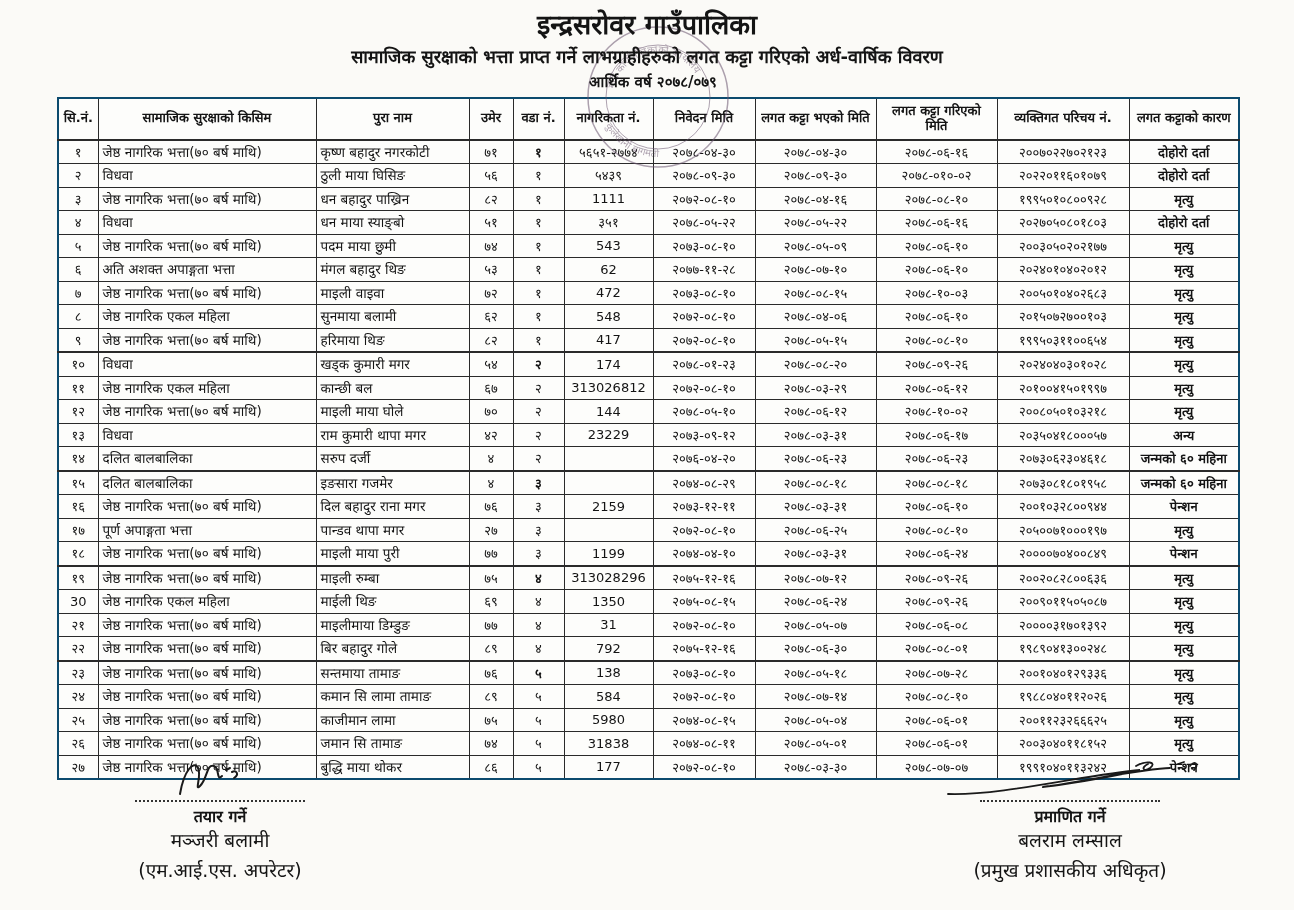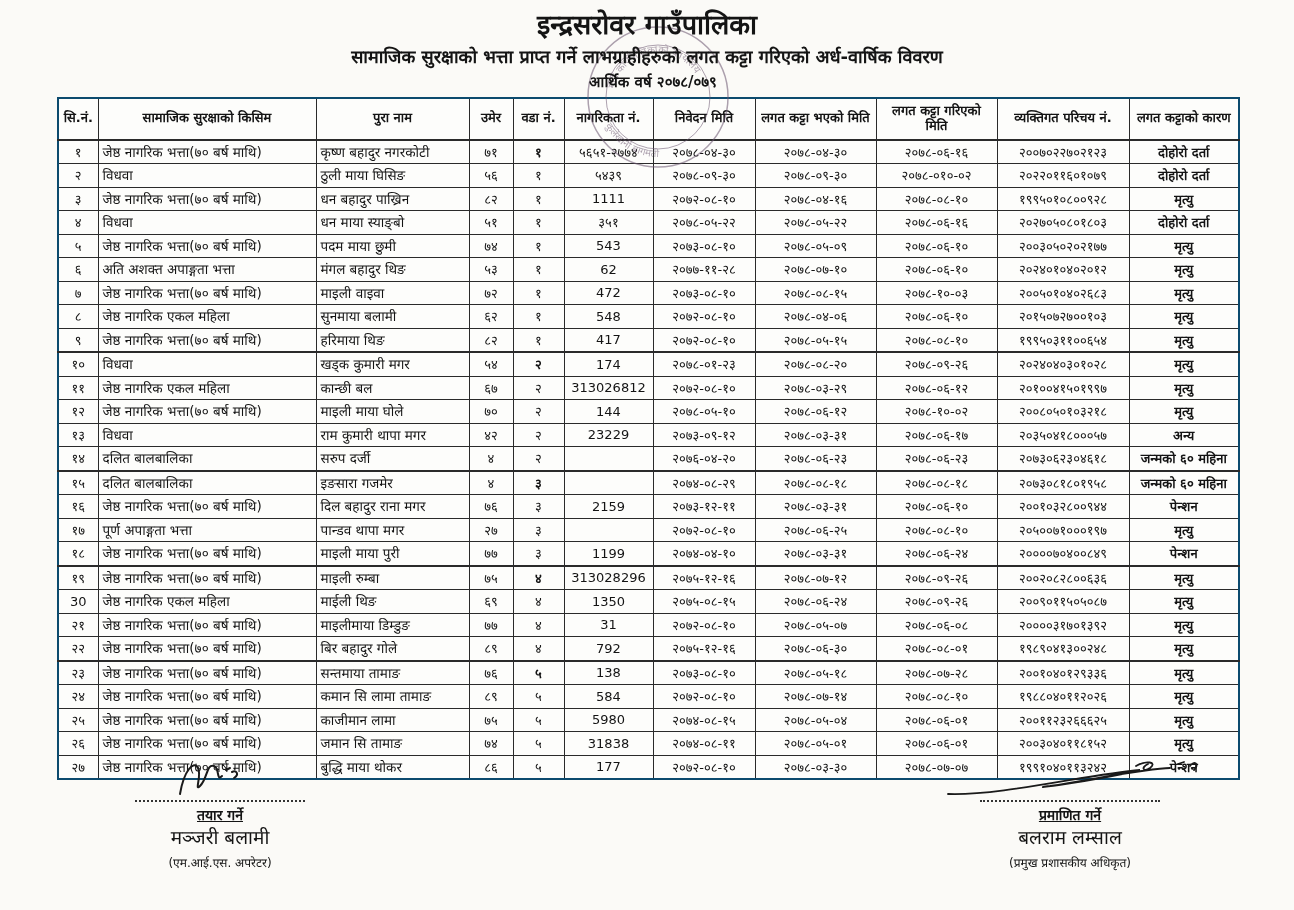--- a/index.html
+++ b/index.html
@@ -40,23 +40,23 @@
   tr.group-start td{border-top-width:2.5px;}
   tr.group-start td.c-ward{font-weight:bold;}
   td.c-reason{font-weight:bold;text-align:center;}
   td.c-type,td.c-name{font-size:13.5px;}
   .footer{position:absolute;left:0;top:752px;width:1294px;height:158px;z-index:2;}
   .sig-block{position:absolute;text-align:center;}
   .sig-block.left{left:110px;top:4px;width:220px;}
   .sig-block.right{left:935px;top:4px;width:270px;}
   .sig-svg{display:block;margin:0 auto;height:44px;}
   .dotted{border-bottom:2px dotted #333;display:block;margin:0 auto;height:0;}
-  .sig-role-title{font-size:14px;font-weight:bold;text-decoration:underline;margin-top:3px;}
+  .sig-role-title{font-size:16px;font-weight:bold;margin-top:3px;}
   .sig-name{font-size:19px;}
-  .sig-post{font-size:12px;margin-top:4px;}
+  .sig-post{font-size:19px;margin-top:4px;}
   .stamp-text{font-size:10px;fill:#6b5670;}
   .stamp-ring{stroke:#6b5670;fill:none;}
 </style>
 </head>
 <body>
 
 <div class="page">
 
   <div class="doc-header">
     <div class="doc-title">इन्द्रसरोवर गाउँपालिका</div>

